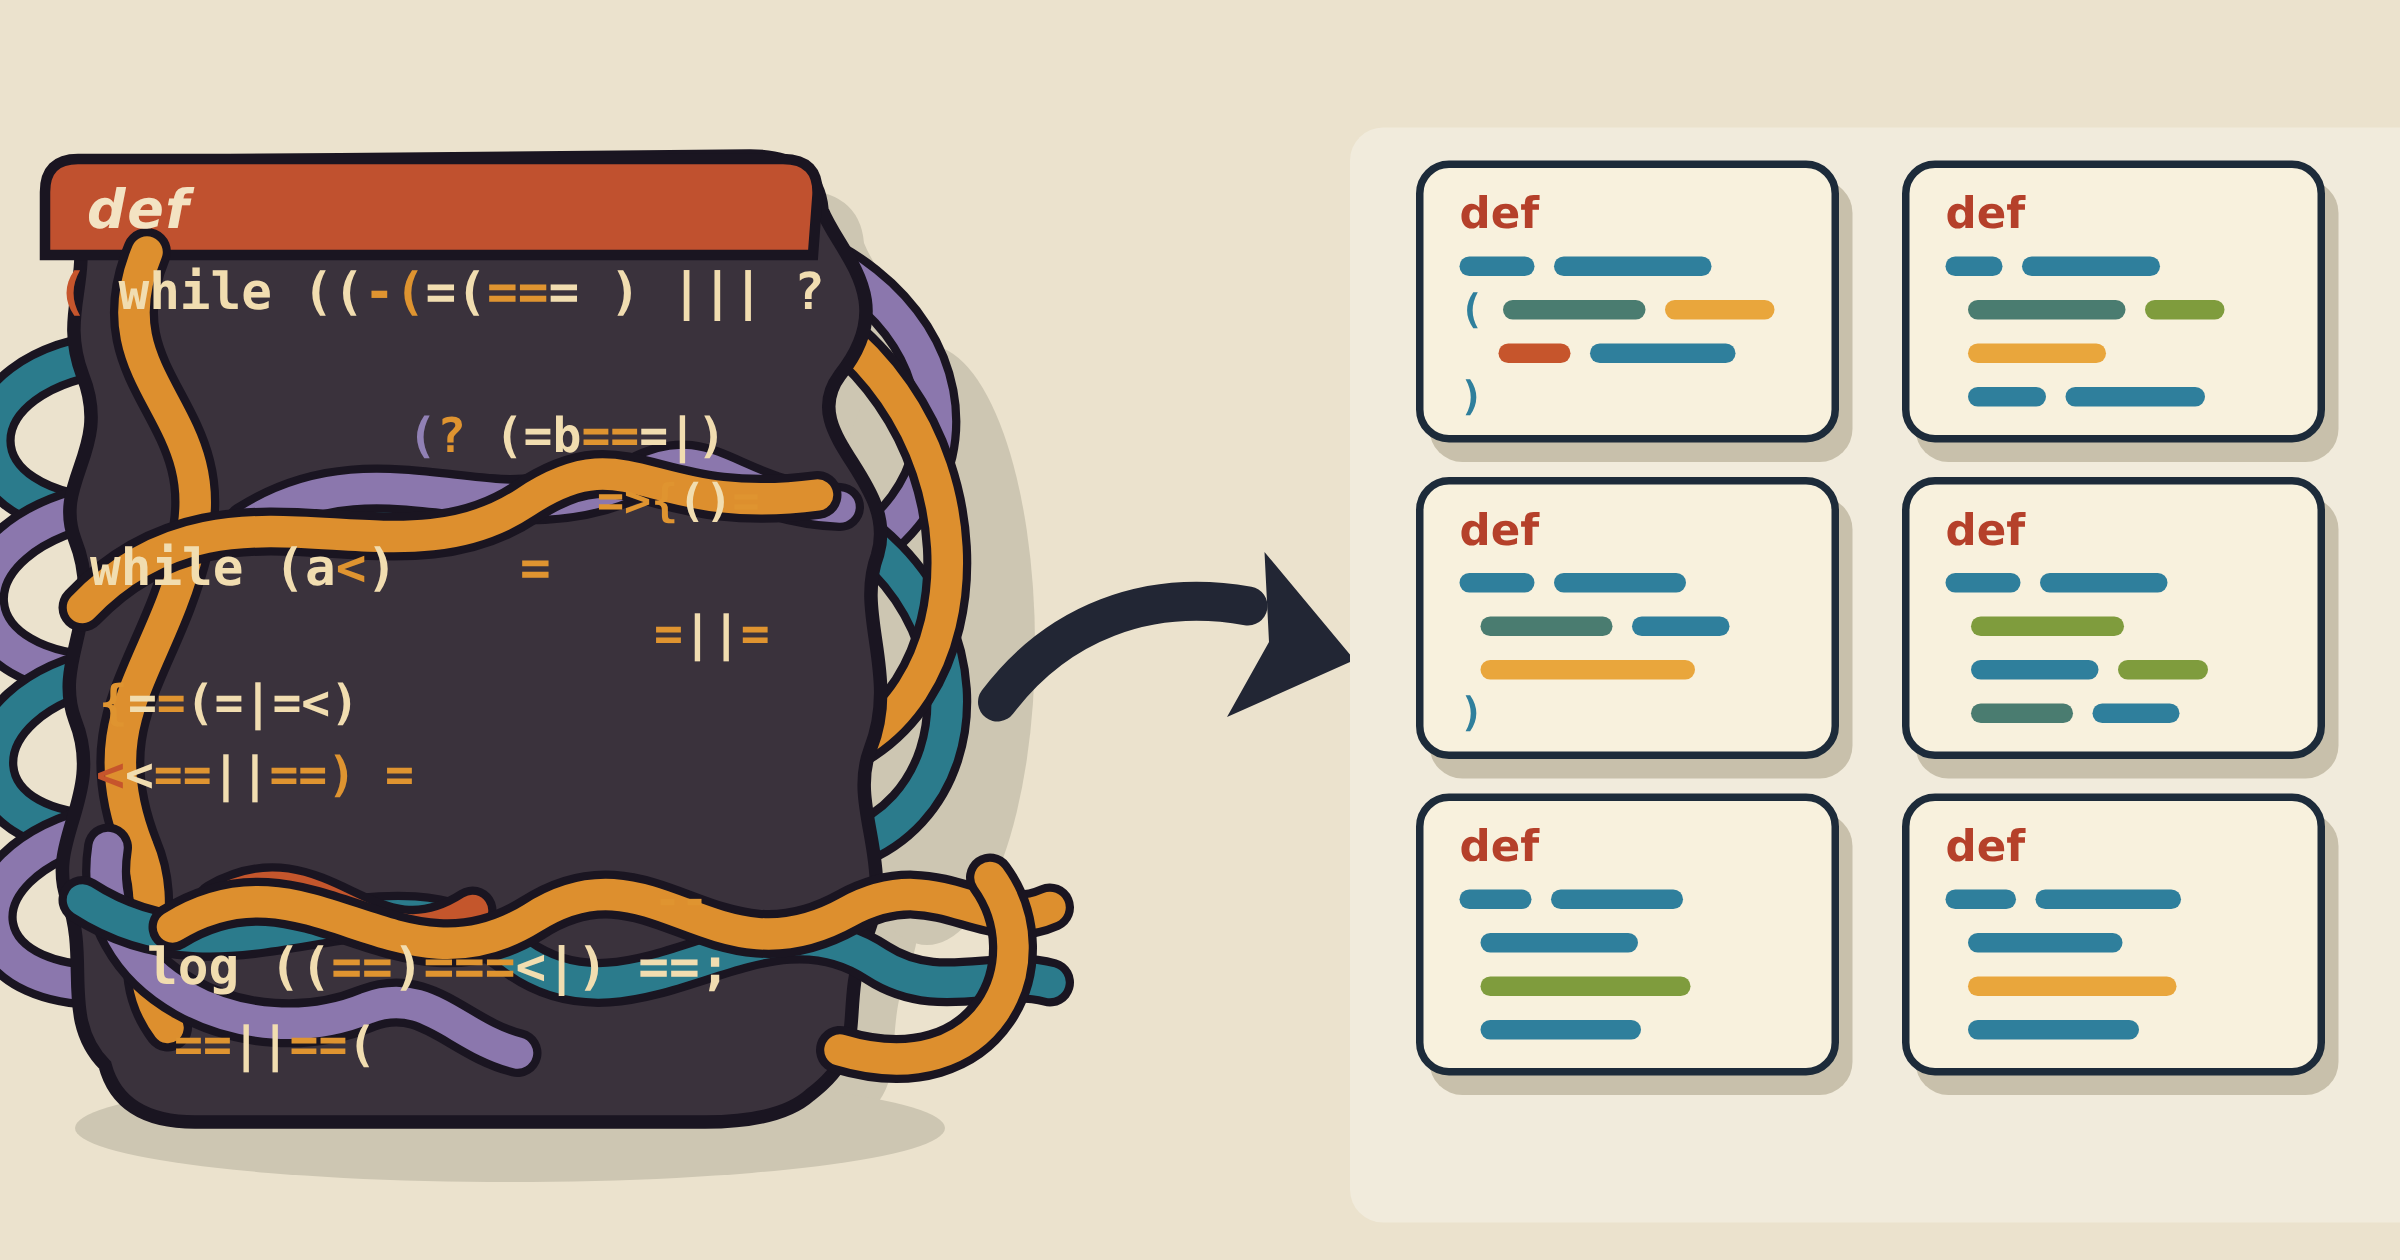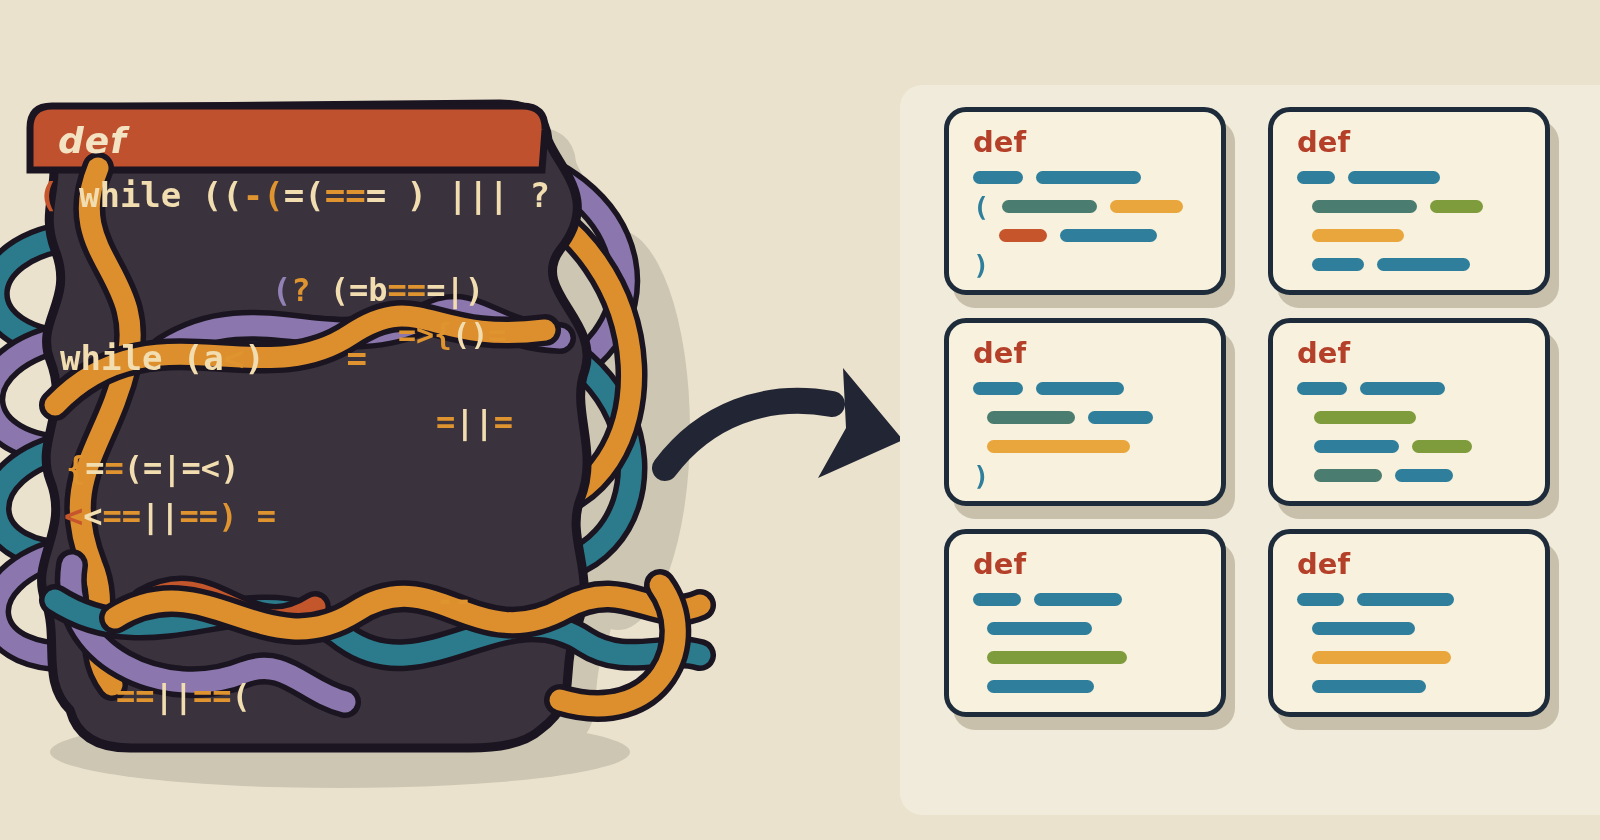--- a/index.html
+++ b/index.html
@@ -95,25 +95,26 @@
     <path class="rope rope-o" stroke-width="32" d="M 560,700 C 660,730 700,640 660,585"></path>
     <path class="rope" stroke="var(--rope-orange)" stroke-width="21" d="M 560,700 C 660,730 700,640 660,585"></path>
   </g>
 </svg>
 
 <div id="blob-code">
   <div class="def-header-label">def</div>
 <div class="code-line" style="left: 38px; top: 178px; font-size: 34px;"><span style="color: var(--red);">(</span><span style="color: var(--cream);"> while </span><span style="color: var(--cream);">((</span><span style="color: var(--orange);">-</span><span style="color: var(--orange);">(</span><span style="color: var(--cream);">=</span><span style="color: var(--cream);">(</span><span style="color: var(--orange);">==</span><span style="color: var(--cream);">= </span><span style="color: var(--cream);">)</span><span style="color: var(--cream);"> ||| ?</span></div>
     <div class="code-line" style="left: 272px; top: 274px; font-size: 32px;"><span style="color: var(--purple);">(</span><span style="color: var(--orange);">?</span><span style="color: var(--cream);"> (=b</span><span style="color: var(--orange);">==</span><span style="color: var(--cream);">=|)</span></div>
     <div class="code-line" style="left: 398px; top: 320px; font-size: 30px;"><span style="color: var(--orange);">=&gt;{</span><span style="color: var(--cream);">()</span><span style="color: var(--orange);">=</span></div>
-    <div class="code-line" style="left: 60px; top: 341px; font-size: 34px;"><span style="color: var(--cream);">while (a</span><span style="color: var(--orange);">&lt;</span><span style="color: var(--cream);">)</span><span style="color: var(--orange);">    =</span></div>
+    <div class="code-line" style="left: 60px; top: 362px; font-size: 34px;"><span style="color: var(--cream);">while (a</span><span style="color: var(--orange);">&lt;</span><span style="color: var(--cream);">)</span><span style="color: var(--orange);">    =</span></div>
     <div class="code-line" style="left: 436px; top: 406px; font-size: 32px;"><span style="color: var(--orange);">=</span><span style="color: var(--cream);">||</span><span style="color: var(--orange);">=</span></div>
     <div class="code-line" style="left: 66px; top: 452px; font-size: 32px;"><span style="color: var(--orange);">{</span><span style="color: var(--cream);">=</span><span style="color: var(--orange);">=</span><span style="color: var(--cream);">(=|=&lt;)</span></div>
     <div class="code-line" style="left: 64px; top: 500px; font-size: 32px;"><span style="color: var(--red);">&lt;</span><span style="color: var(--cream);">&lt;</span><span style="color: var(--orange);">==</span><span style="color: var(--cream);">||</span><span style="color: var(--orange);">==</span><span style="color: var(--orange);">) =</span></div>
     <div class="code-line" style="left: 436px; top: 586px; font-size: 30px;"><span style="color: var(--orange);">--</span></div>
+    <div class="code-line" style="left: 98px; top: 628px; font-size: 34px;"><span style="color: var(--cream);">log ((</span><span style="color: var(--orange);">==</span><span style="color: var(--cream);">)</span><span style="color: var(--orange);">===</span><span style="color: var(--cream);">&lt;|) ==;</span></div>
     <div class="code-line" style="left: 116px; top: 680px; font-size: 32px;"><span style="color: var(--orange);">==</span><span style="color: var(--cream);">||</span><span style="color: var(--orange);">==</span><span style="color: var(--cream);">(</span></div>
   </div>
 
 <svg id="arrow-svg" width="300" height="170" viewBox="0 0 300 170">
   <path class="arrow-tail" d="M 35,128 C 75,75 135,52 202,64"></path>
   <polygon class="arrow-shape" points="213,28 273,100 188,138 216,88"></polygon>
 </svg>
 
 <div id="panel">
     <div class="card">

